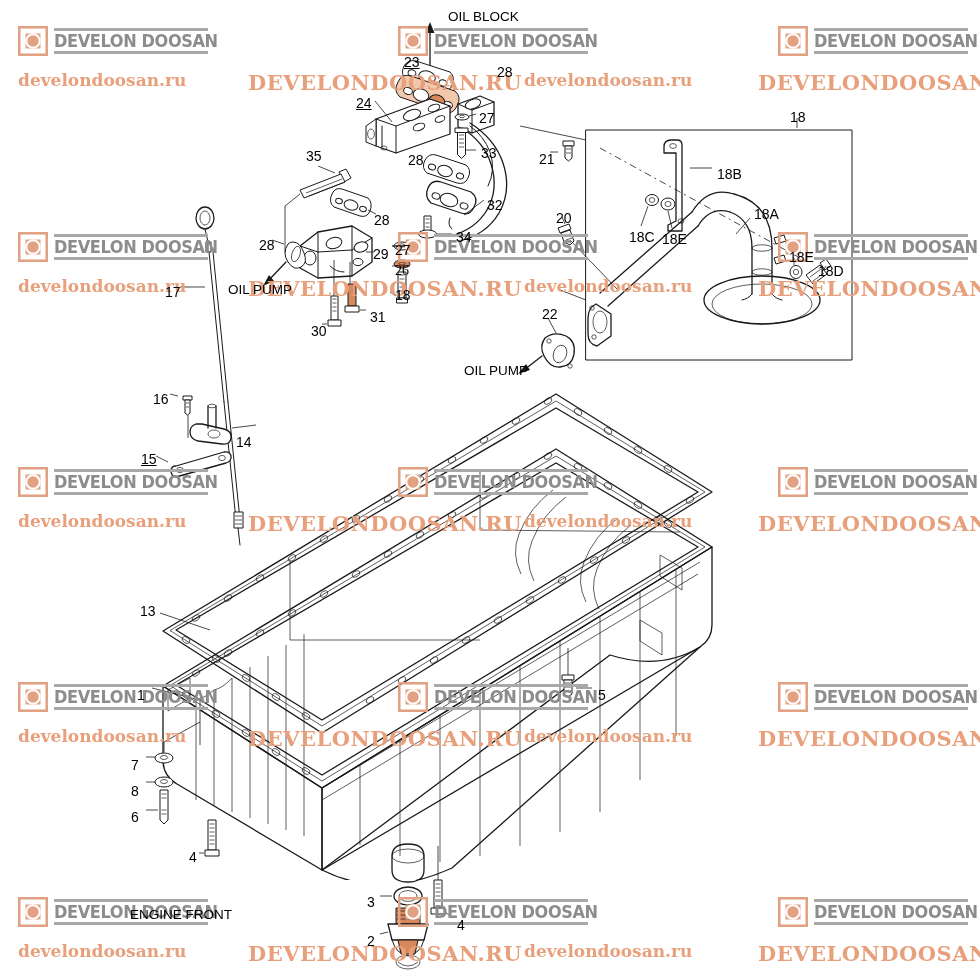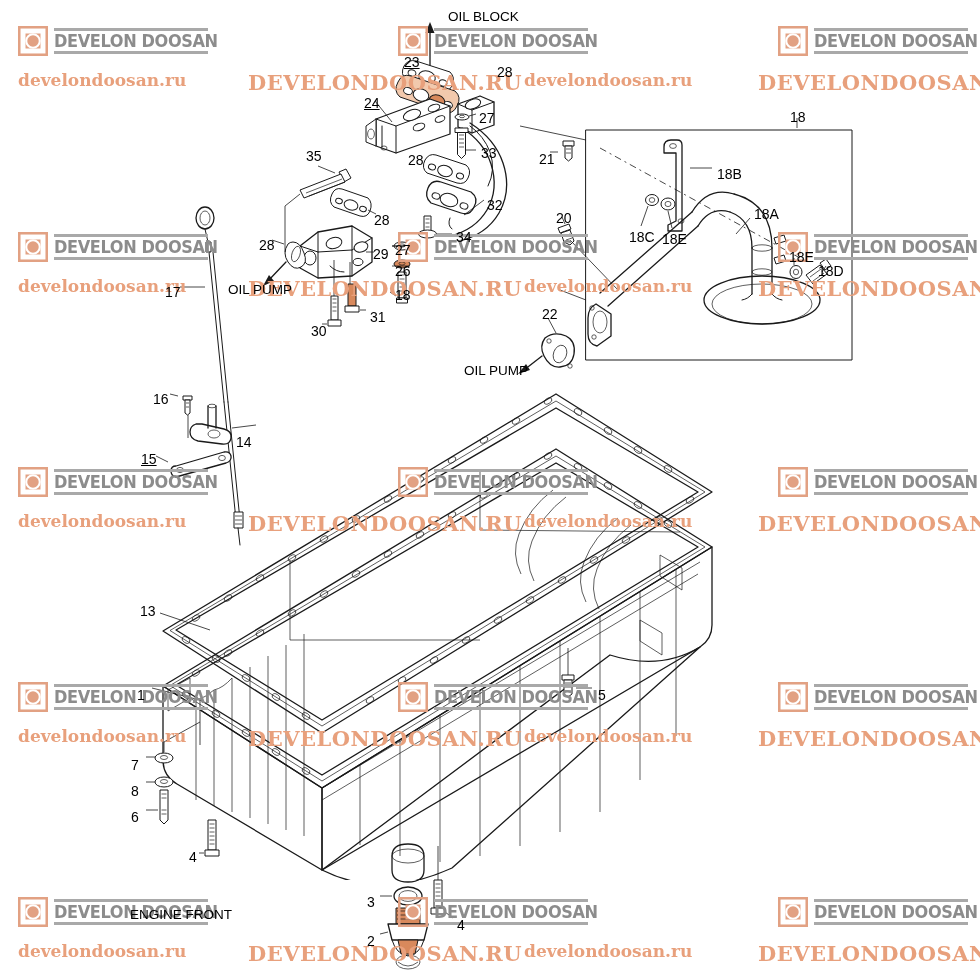--- a/index.html
+++ b/index.html
@@ -743,23 +743,23 @@
       <div class="cal" style="left: 754px; top: 207px;">18A</div>
       <div class="cal" style="left: 717px; top: 167px;">18B</div>
       <div class="cal" style="left: 629px; top: 230px;">18C</div>
       <div class="cal" style="left: 818px; top: 264px;">18D</div>
       <div class="cal" style="left: 662px; top: 232px;">18E</div>
       <div class="cal" style="left: 789px; top: 250px;">18E</div>
       <div class="cal" style="left: 556px; top: 211px;">20</div>
       <div class="cal" style="left: 539px; top: 152px;">21</div>
       <div class="cal" style="left: 542px; top: 307px;">22</div>
       <div class="cal" style="left: 404px; top: 55px; text-decoration: underline;">23</div>
-      <div class="cal" style="left: 364px; top: 96px; text-decoration: underline;">24</div>
+      <div class="cal" style="left: 356px; top: 96px; text-decoration: underline;">24</div>
       <div class="cal" style="left: 395px; top: 288px;">18</div>
-      <div class="cal" style="left: 395px; top: 264px;">26</div>
+      <div class="cal" style="left: 395px; top: 264px; font-family: Liberation Serif, serif;">26</div>
       <div class="cal" style="left: 395px; top: 243px;">27</div>
       <div class="cal" style="left: 479px; top: 111px;">27</div>
       <div class="cal" style="left: 497px; top: 65px;">28</div>
       <div class="cal" style="left: 374px; top: 213px;">28</div>
       <div class="cal" style="left: 408px; top: 153px;">28</div>
       <div class="cal" style="left: 259px; top: 238px;">28</div>
       <div class="cal" style="left: 373px; top: 247px;">29</div>
       <div class="cal" style="left: 311px; top: 324px;">30</div>
       <div class="cal" style="left: 370px; top: 310px; text-align: center;">31</div>
       <div class="cal" style="left: 487px; top: 198px;">32</div>

